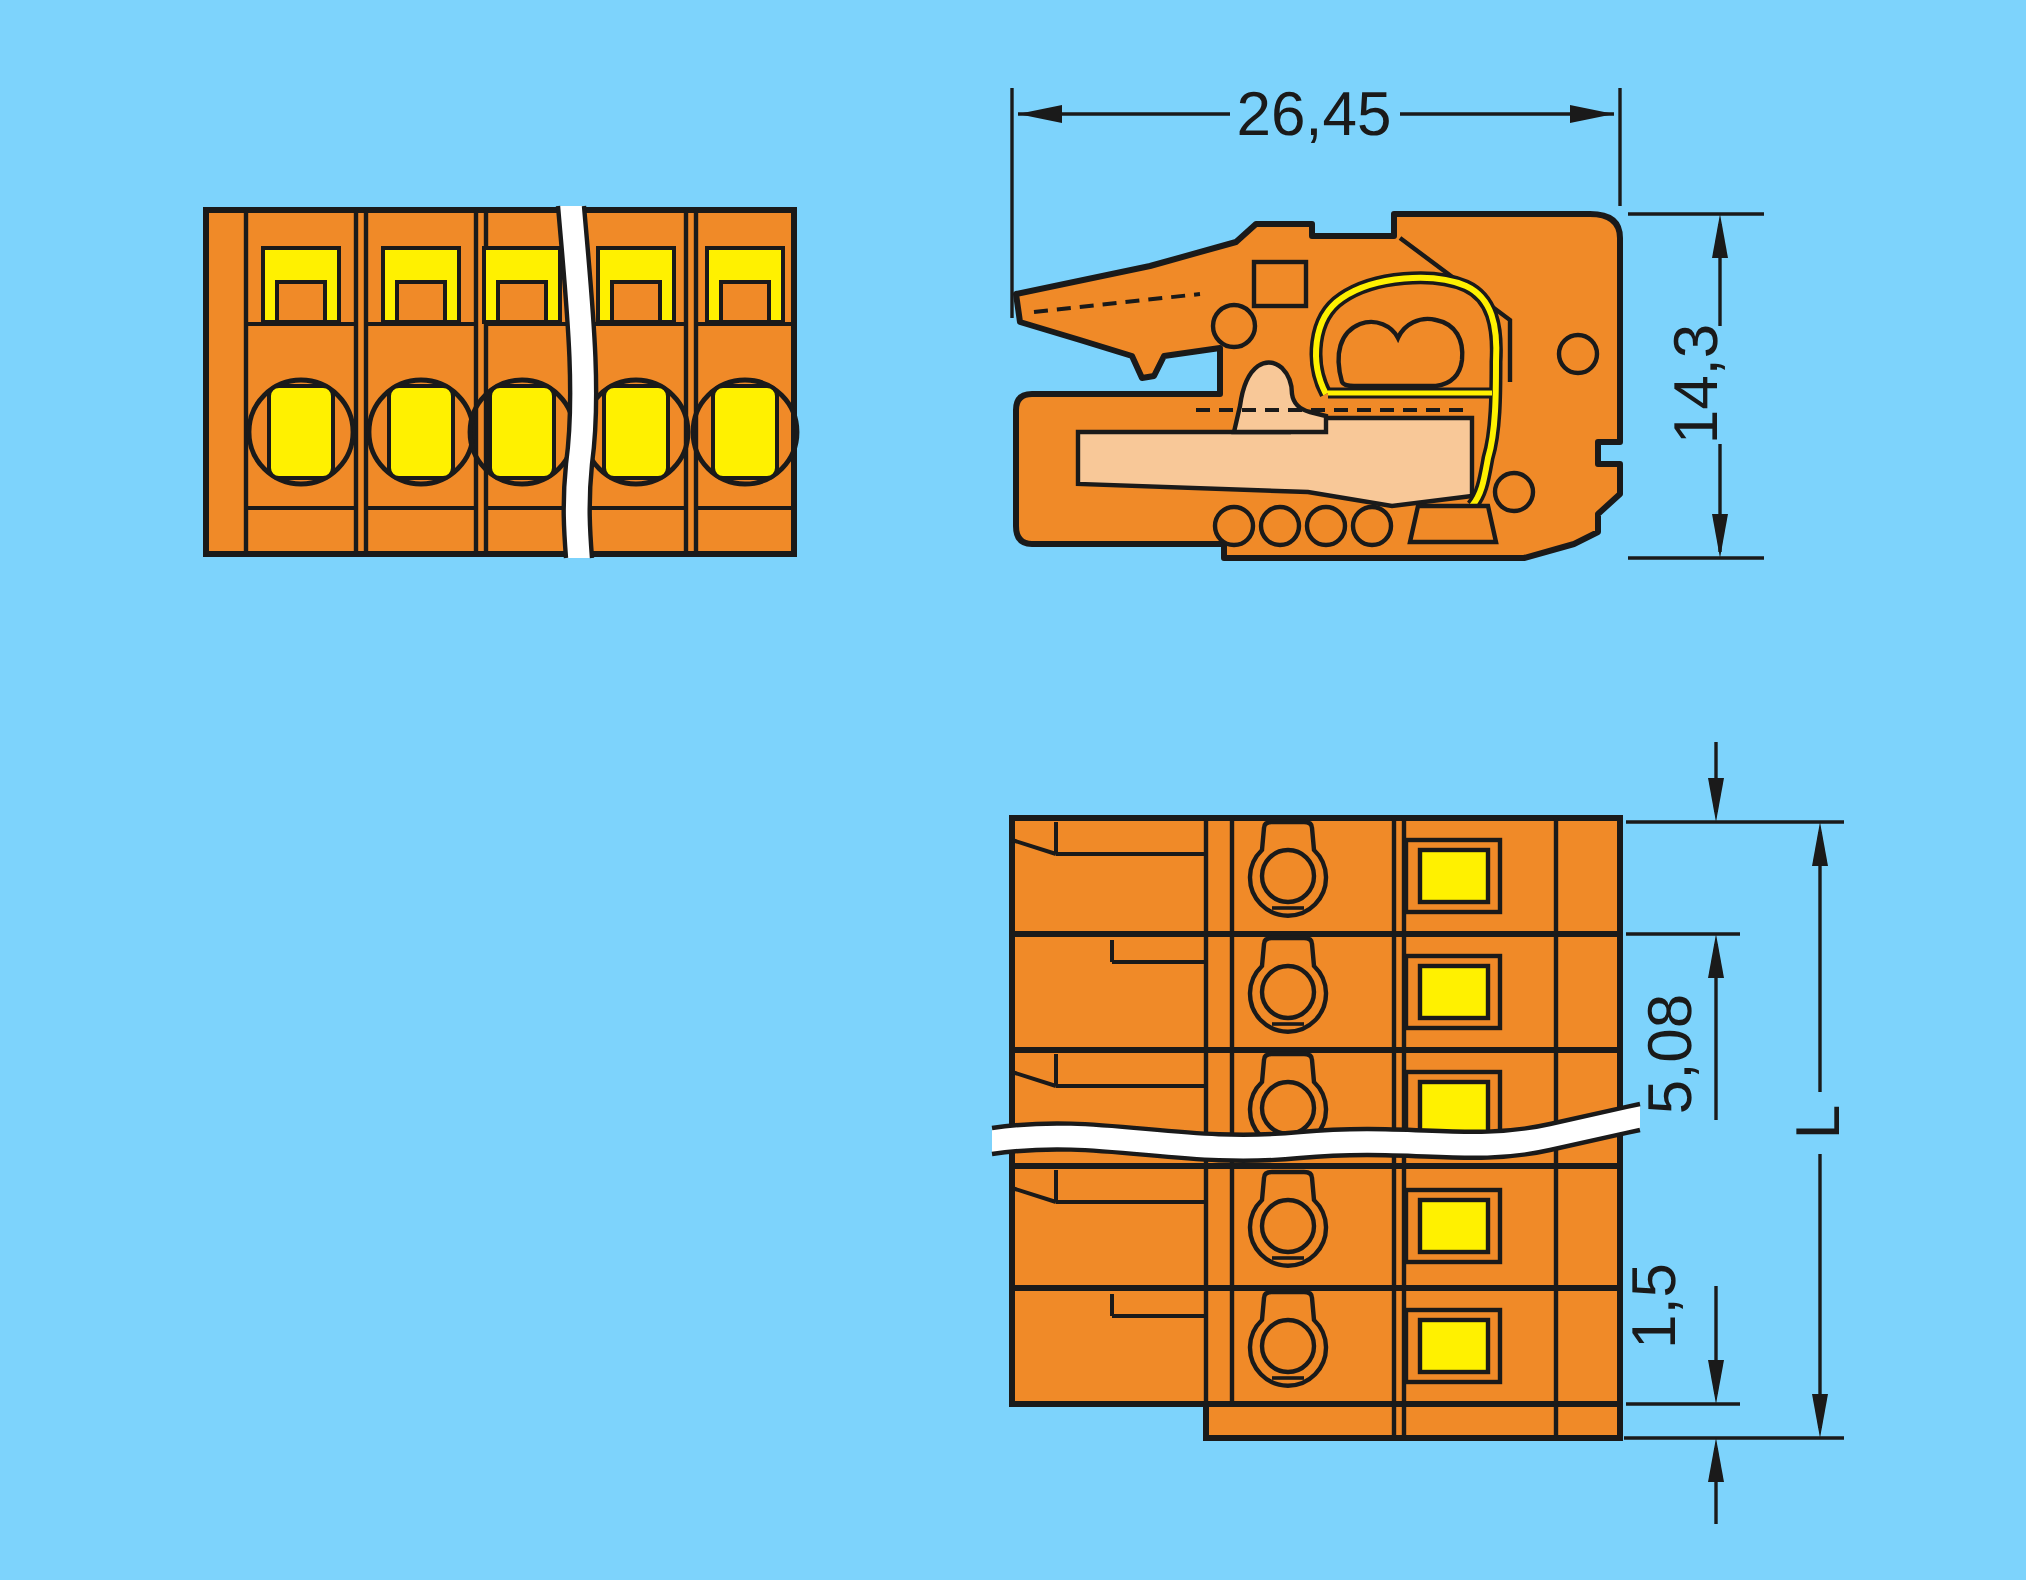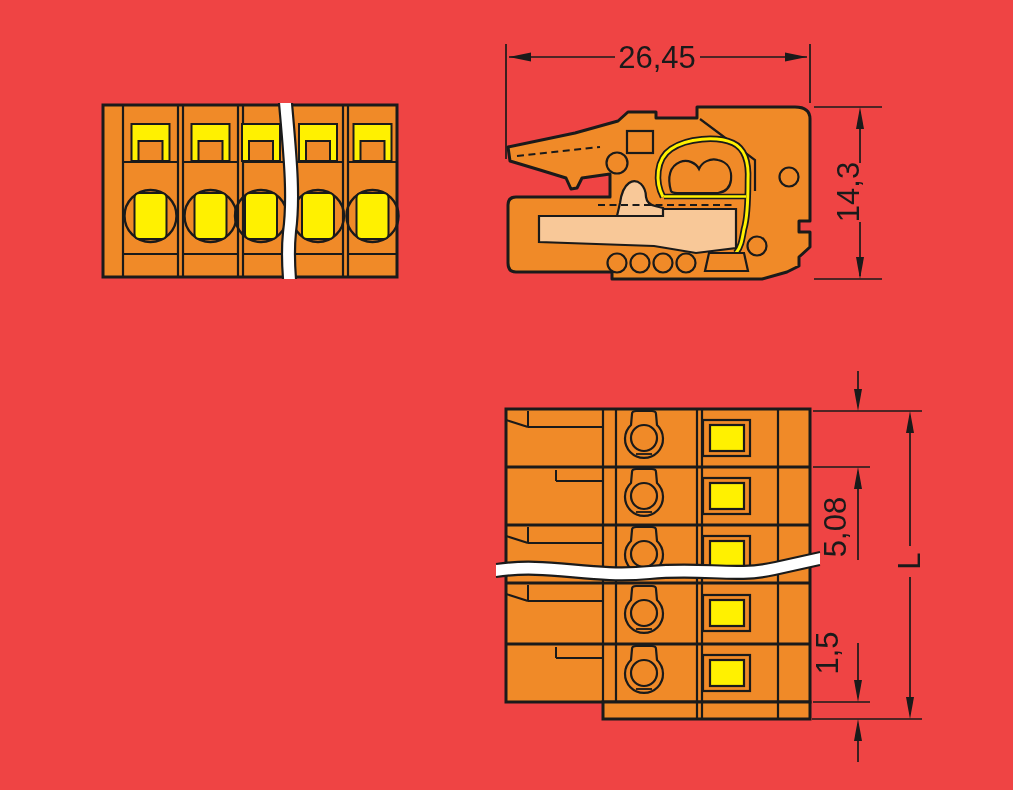--- a/index.html
+++ b/index.html
@@ -1,16 +1,16 @@
 <!DOCTYPE html>
 <html><head>
 <meta charset="utf-8">
 <style>
   html,body{margin:0;padding:0;background:#ffffff;}
-  .canvas{position:relative;width:1013px;height:790px;background:#ef4444;overflow:hidden;
+  .canvas{position:relative;width:1013px;height:790px;background:#7dd3fc;overflow:hidden;
           font-family:"Liberation Sans", sans-serif;}
   svg{display:block;}
   .orange{fill:#F08A28;stroke:#1A1A1A;}
   .peach{fill:#F8C898;stroke:#1A1A1A;}
   .yellow{fill:#FFF100;stroke:#1A1A1A;}
   .white{fill:#FFFFFF;stroke:none;}
   .ln{fill:none;stroke:#1A1A1A;}
   .dash{stroke-dasharray:7 4.5;}
   .dim{fill:none;stroke:#1A1A1A;stroke-width:1.7;}
   .arr{fill:#1A1A1A;stroke:none;}

